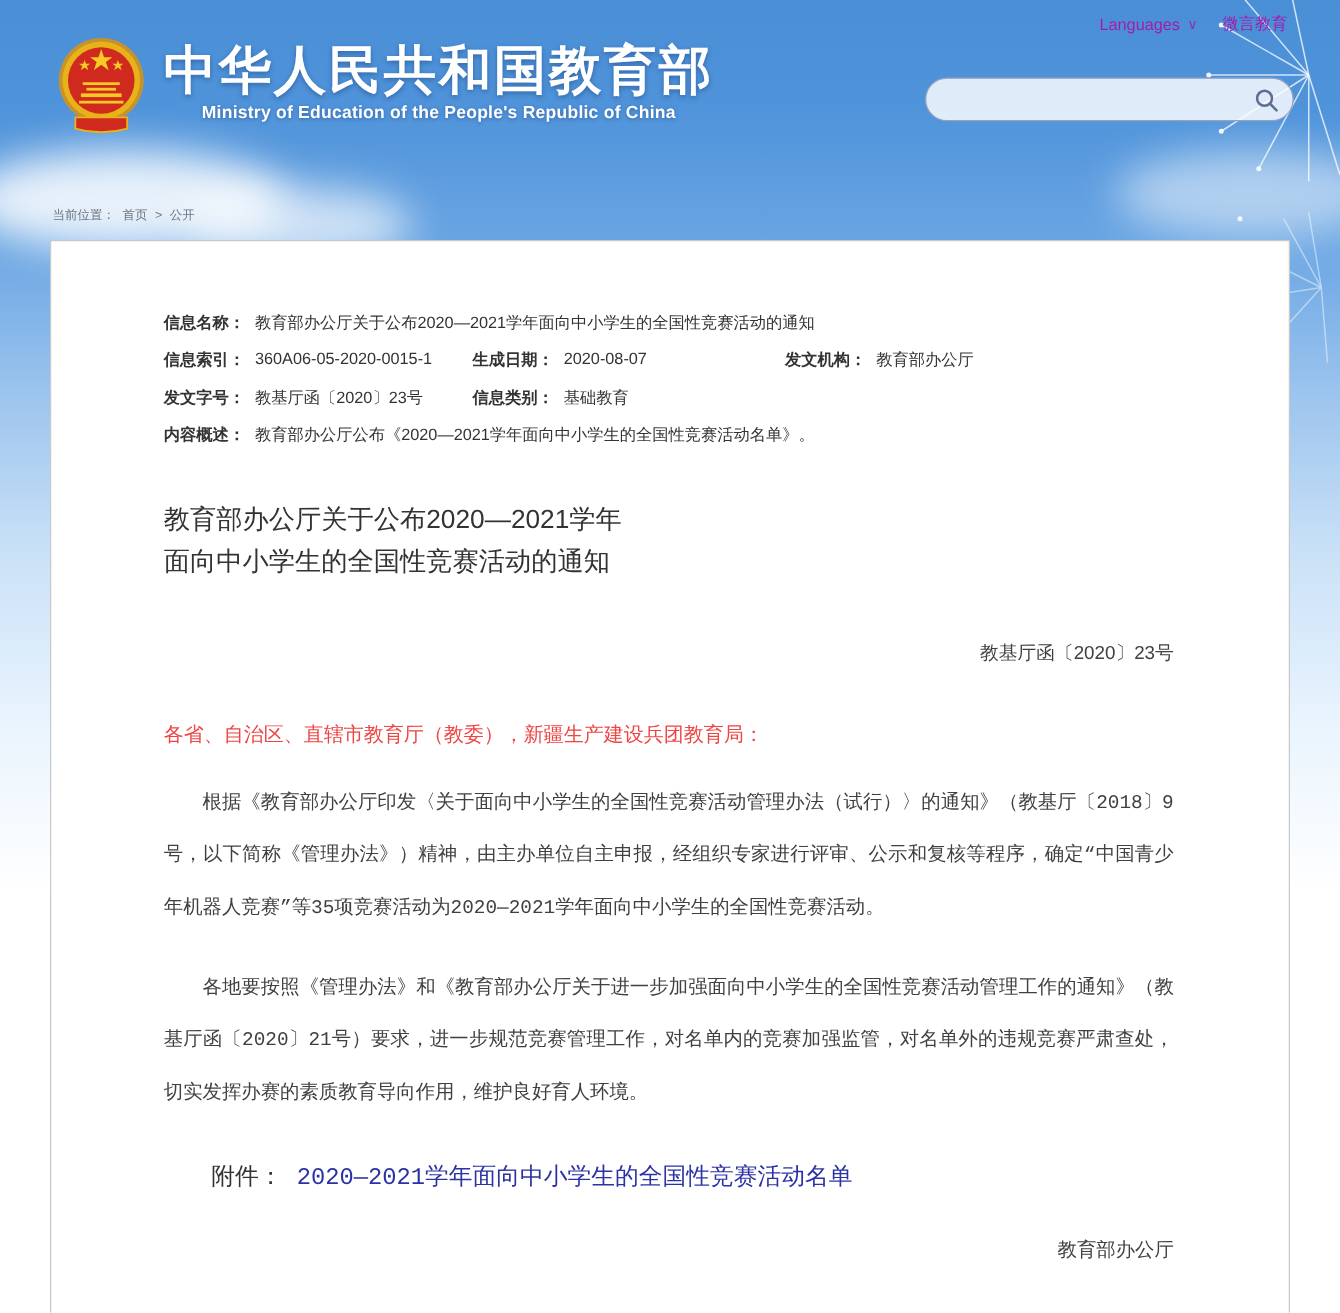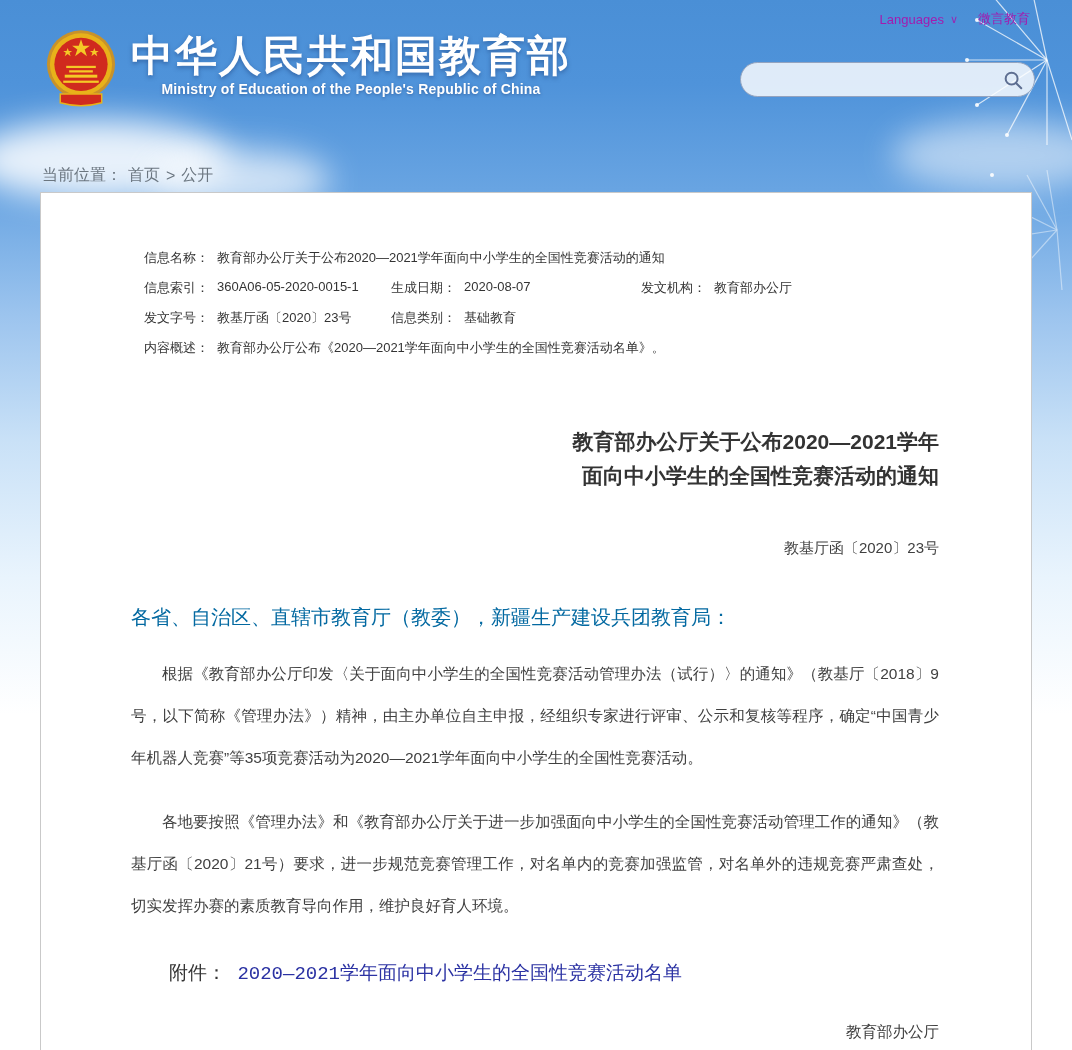--- a/index.html
+++ b/index.html
@@ -49,50 +49,50 @@
   }
   .search input {
     flex:1; border:none; background:transparent; outline:none;
     font-size:14px; color:#334; height:100%;
   }
   .search-btn { border:none; background:transparent; cursor:pointer; display:flex; align-items:center; padding:2px; }
 
   
   .breadcrumb {
     position:absolute; top:165px; left:42px;
-    font-size:16px; color:#6b7680; display:flex; gap:6px; align-items:center;
+    font-size:10px; color:#6b7680; display:flex; gap:6px; align-items:center;
   }
   .breadcrumb a { color:#6b7680; text-decoration:none; cursor:pointer; }
 
   
   .panel {
     position:absolute; left:40px; top:192px; width:992px; height:860px;
     background:#fff; border:1px solid #c9c9c9; border-bottom:none;
     padding:56px 92px 0 90px;
   }
 
   
   .meta { font-size:13px; color:#333; }
   .meta-row { display:flex; margin-bottom:12px; }
   .pair { display:flex; }
   .pair.w1 { width:247px;text-align:right; }
   .pair.w2 { width:250px; }
-  .meta-label { font-weight:normal; white-space:nowrap; margin-right:8px;margin-left:13px; }
+  .meta-label { font-weight:bold; white-space:nowrap; margin-right:8px; }
   .meta-value { color:#333; }
 
   
   .doc-title {
-    margin-top:68px; text-align:right;
-    font-size:21px; font-weight:bold; color:#333; line-height:34px;
+    margin-top:42px; text-align:left;
+    font-size:21px; font-weight:normal; color:#333; line-height:34px;
   }
   .doc-number { margin-top:46px; text-align:right; font-size:15px; color:#404040; }
-  .salutation { margin-top:46px; font-size:20px; color:#0369a1; }
+  .salutation { margin-top:46px; font-size:16px; color:#ef4444; }
   .para {
     margin-top:22px; font-size:15.5px; color:#404040;
-    line-height:42px; text-indent:2em; text-align:justify;
+    line-height:42px; text-indent:2em; text-align:justify;font-family:Liberation Mono, monospace;
   }
   .attachment { margin-top:33px; font-size:19px; text-indent:2em; color:#333;font-family:Liberation Mono, monospace; }
   .attachment a { color:#2b32a3; text-decoration:none; cursor:pointer; }
   .signer { margin-top:36px; text-align:right; font-size:15.5px; color:#404040; }
   .sign-date { margin-top:40px; text-align:right; font-size:15.5px; color:#404040; }
 </style>
 </head>
 <body>
 
 <div class="cloud cloud1"></div>

